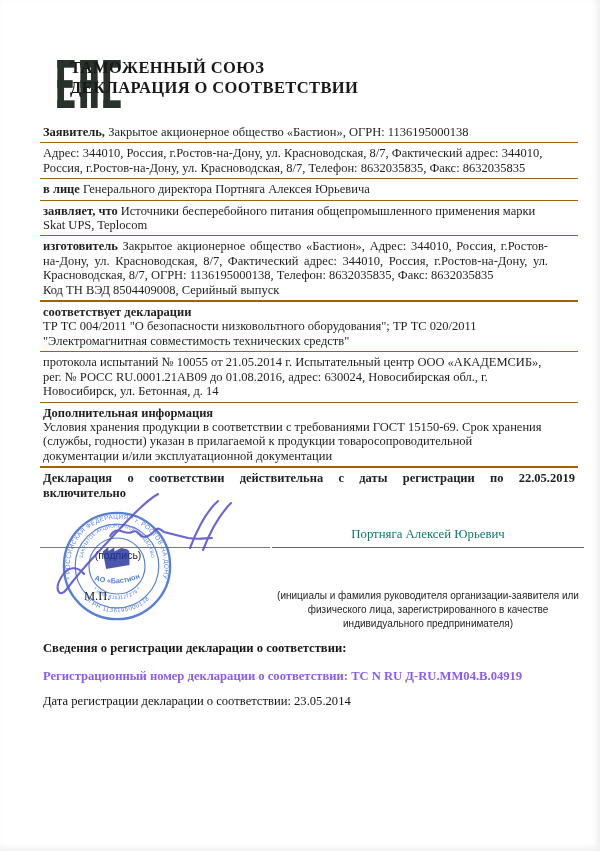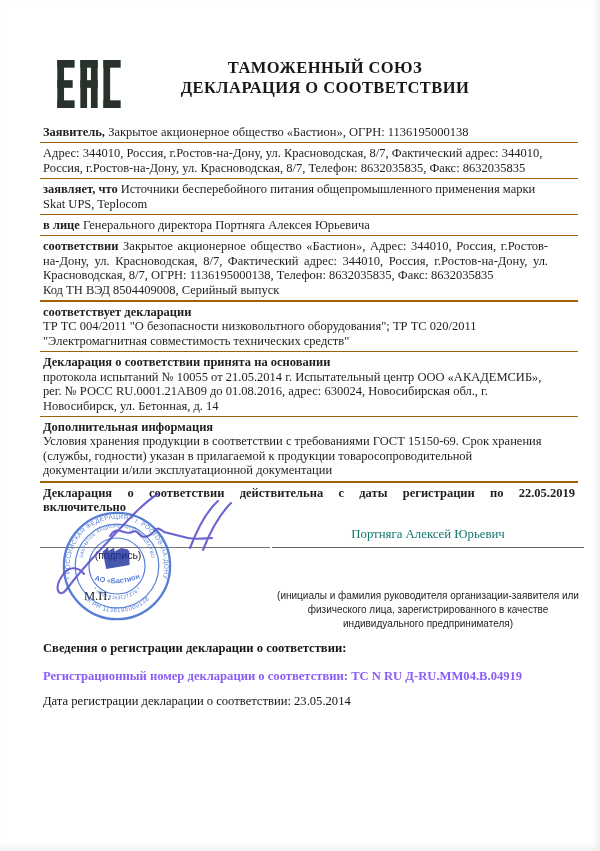--- a/index.html
+++ b/index.html
@@ -6,21 +6,21 @@
   .page{
     position:relative;width:600px;height:851px;margin:0 auto;
     background:#ffffff;overflow:hidden;color:#1f1f1f;
     font-family:"Liberation Serif","DejaVu Serif",serif;
     box-shadow: inset -3px -3px 6px rgba(0,0,0,0.07);
   }
   
   .eac-logo{position:absolute;left:57px;top:60px;width:64px;height:48px;}
   .doc-title{
     position:absolute;left:70px;top:58px;width:510px;
-    text-align:center;font-weight:bold;font-size:16.5px;line-height:19.5px;
+    text-align:left;font-weight:bold;font-size:16.5px;line-height:19.5px;
     letter-spacing:0.4px;color:#181818;
   }
   
   .decl-table{
     position:absolute;left:40px;top:122px;width:538px;
     font-size:12.5px;line-height:14.4px;
   }
   .row{padding:3px 30px 3px 3px;border-bottom:1px solid #a16207;}
   .row.thick{border-bottom-width:2px;}
   .row.last{border-bottom:none;padding-right:3px;}
@@ -81,37 +81,36 @@
 
   <div class="decl-table">
     <div class="row">
       <span class="b">Заявитель,</span>
       <span>Закрытое акционерное общество «Бастион», ОГРН: 1136195000138</span>
     </div>
     <div class="row">
       <span>Адрес: 344010, Россия,  г.Ростов-на-Дону, ул. Красноводская, 8/7, Фактический адрес: 344010, Россия, г.Ростов-на-Дону, ул. Красноводская, 8/7, Телефон: 8632035835, Факс: 8632035835</span>
     </div>
     <div class="row">
+      <span class="b">в лице</span>
+      <span>Генерального директора Портняга Алексея Юрьевича</span>
+    </div>
+    <div class="row">
       <span class="b">заявляет, что</span>
       <span>Источники бесперебойного питания общепромышленного применения марки Skat UPS, Teplocom</span>
     </div>
-    <div class="row">
-      <span class="b">в лице</span>
-      <span>Генерального директора Портняга Алексея Юрьевича</span>
-    </div>
     <div class="row thick">
-      <div class="just"><span class="b">соответствии</span> <span>Закрытое акционерное общество «Бастион», Адрес: 344010, Россия, г.Ростов-на-Дону, ул. Красноводская, 8/7, Фактический адрес: 344010, Россия, г.Ростов-на-Дону, ул. Красноводская, 8/7, ОГРН: 1136195000138, Телефон: 8632035835, Факс: 8632035835</span></div>
+      <div class="just"><span class="b">изготовитель</span> <span>Закрытое акционерное общество «Бастион», Адрес: 344010, Россия, г.Ростов-на-Дону, ул. Красноводская, 8/7, Фактический адрес: 344010, Россия, г.Ростов-на-Дону, ул. Красноводская, 8/7, ОГРН: 1136195000138, Телефон: 8632035835, Факс: 8632035835</span></div>
       <div>Код ТН ВЭД 8504409008, Серийный выпуск</div>
     </div>
     <div class="row">
       <div class="b">соответствует декларации</div>
       <div>ТР ТС 004/2011 "О безопасности низковольтного оборудования"; ТР ТС 020/2011 "Электромагнитная совместимость технических средств"</div>
     </div>
     <div class="row">
-      <div class="b">Декларация о соответствии принята на основании</div>
       <div>протокола испытаний № 10055 от 21.05.2014 г. Испытательный центр ООО «АКАДЕМСИБ», рег. № РОСС RU.0001.21АВ09 до 01.08.2016, адрес: 630024, Новосибирская обл., г. Новосибирск, ул. Бетонная, д. 14</div>
     </div>
     <div class="row thick">
       <div class="b">Дополнительная информация</div>
       <div>Условия хранения продукции в соответствии с требованиями ГОСТ 15150-69. Срок хранения (службы, годности) указан в прилагаемой к продукции товаросопроводительной документации и/или эксплуатационной документации</div>
     </div>
     <div class="row last">
       <div class="just-last">Декларация о соответствии  действительна с даты регистрации по 22.05.2019</div>
       <div class="b">включительно</div>
     </div>

